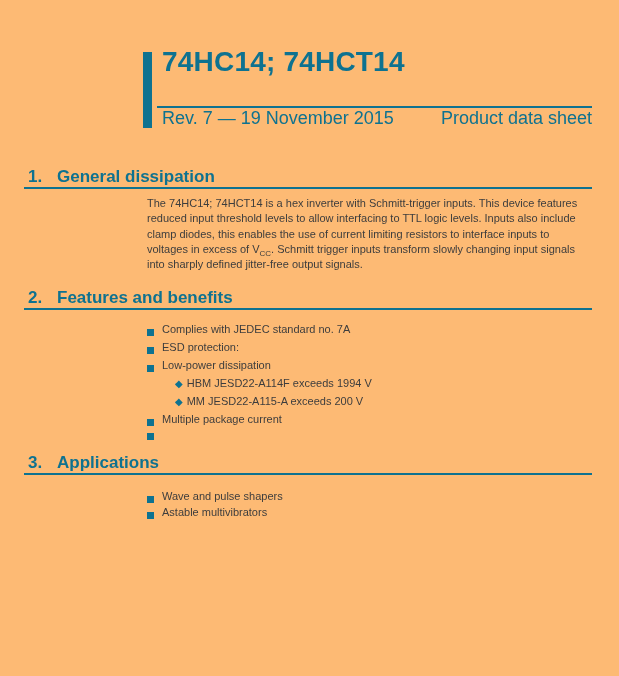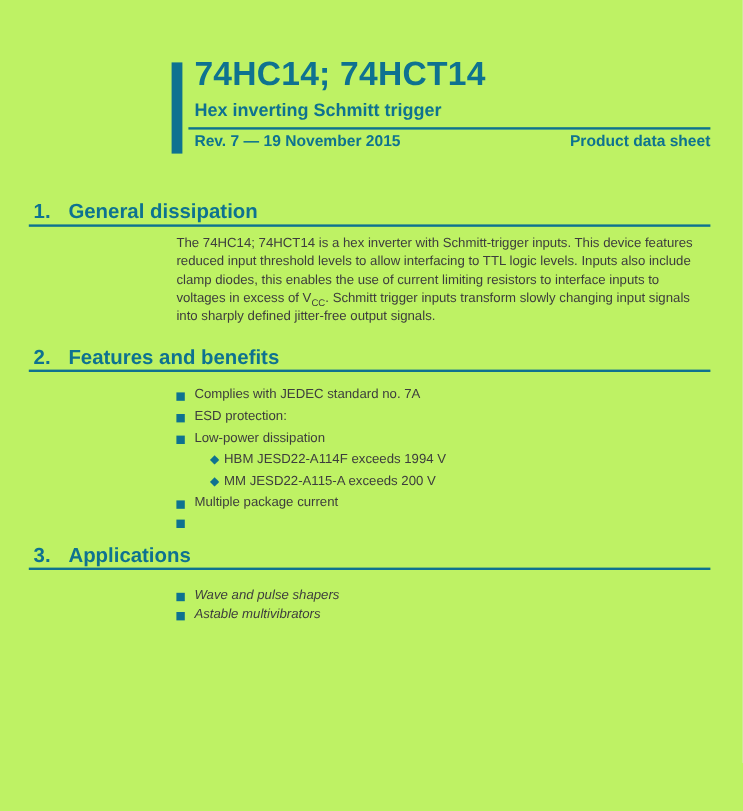--- a/index.html
+++ b/index.html
@@ -1,39 +1,39 @@
 <!DOCTYPE html>
 <html><head>
 <meta charset="utf-8">
 <style>
   * { margin:0; padding:0; box-sizing:border-box; }
   html,body { background:#e9e9e9; }
   .page {
-    position:relative; width:619px; height:676px; background:#bef264;
+    position:relative; width:619px; height:676px; background:#fdba74;
     margin:0 auto; overflow:hidden;
     font-family:"Liberation Sans", sans-serif;
     -webkit-font-smoothing:antialiased;
   }
 
   
   .doc-header { position:absolute; left:143px; top:51px; width:449px; height:78px; }
   .accent-bar { position:absolute; left:0; top:1px; width:9px; height:76px; background:#0e7290; }
   .doc-title {
     position:absolute; left:19px; top:-3px; font-size:28px; line-height:28px;
     font-weight:bold; color:#0e7290; white-space:nowrap; letter-spacing:0.2px;
   }
   .doc-subtitle {
     position:absolute; left:19px; top:34px; font-size:15px; line-height:15px;
     font-weight:bold; color:#0e7290; white-space:nowrap;
   }
   .header-rule { position:absolute; left:14px; right:0; top:55px; border-top:2px solid #0e7290; }
   .rev-row {
     position:absolute; left:19px; right:0; top:60px; display:flex;
-    justify-content:space-between; font-size:13px; line-height:14px;
-    font-weight:bold; color:#0e7290; white-space:nowrap;
+    justify-content:space-between; font-size:18px; line-height:14px;
+    font-weight:normal; color:#0e7290; white-space:nowrap;
   }
 
   
   .sec-head {
     position:absolute; left:24px; width:568px; display:flex;
     font-size:17px; line-height:19px; font-weight:bold; color:#0e7290;
     border-bottom:2px solid #0e7290; padding-bottom:1px;
   }
   .sec-head .num { flex:0 0 33px; padding-left:4px; }
   #sec1 { top:167px; }
@@ -44,36 +44,35 @@
   .body-par {
     position:absolute; left:147px; top:196px; width:434px;
     font-size:11px; line-height:15.3px; color:#3d3d3d; text-align:left;
   }
   .body-par sub { font-size:8px; line-height:0; }
 
   
   ul.blist { position:absolute; left:147px; list-style:none; width:445px; }
   #features-list { top:322px; }
   #applications-list { top:489px; }
-  ul.blist li { display:flex; align-items:center; font-size:11px; line-height:14px; color:#3d3d3d; }
+  ul.blist li { display:flex; align-items:flex-end; font-size:11px; line-height:14px; color:#3d3d3d; }
   #features-list li { margin-bottom:4px; }
-  #applications-list li { margin-bottom:2.4px;font-style:italic; }
+  #applications-list li { margin-bottom:2.4px; }
   ul.blist li.lvl2 { margin-left:28px; }
   .marker.sq { flex:0 0 7px; width:7px; height:7px; background:#0e7290; margin-top:3px; margin-right:8px; }
   .marker.diamond { flex:0 0 auto; color:#0e7290; font-size:10px; line-height:13px; margin-right:4px; }
 </style>
 </head>
 <body>
 
 <div class="page">
 
   <header class="doc-header">
     <div class="accent-bar"></div>
     <h1 class="doc-title">74HC14; 74HCT14</h1>
-    <h2 class="doc-subtitle">Hex inverting Schmitt trigger</h2>
     <div class="header-rule"></div>
     <div class="rev-row">
       <span>Rev. 7 — 19 November 2015</span>
       <span>Product data sheet</span>
     </div>
   </header>
 
   <div class="sec-head" id="sec1">
     <span class="num">1.</span>
     <span class="ttl">General dissipation</span>

